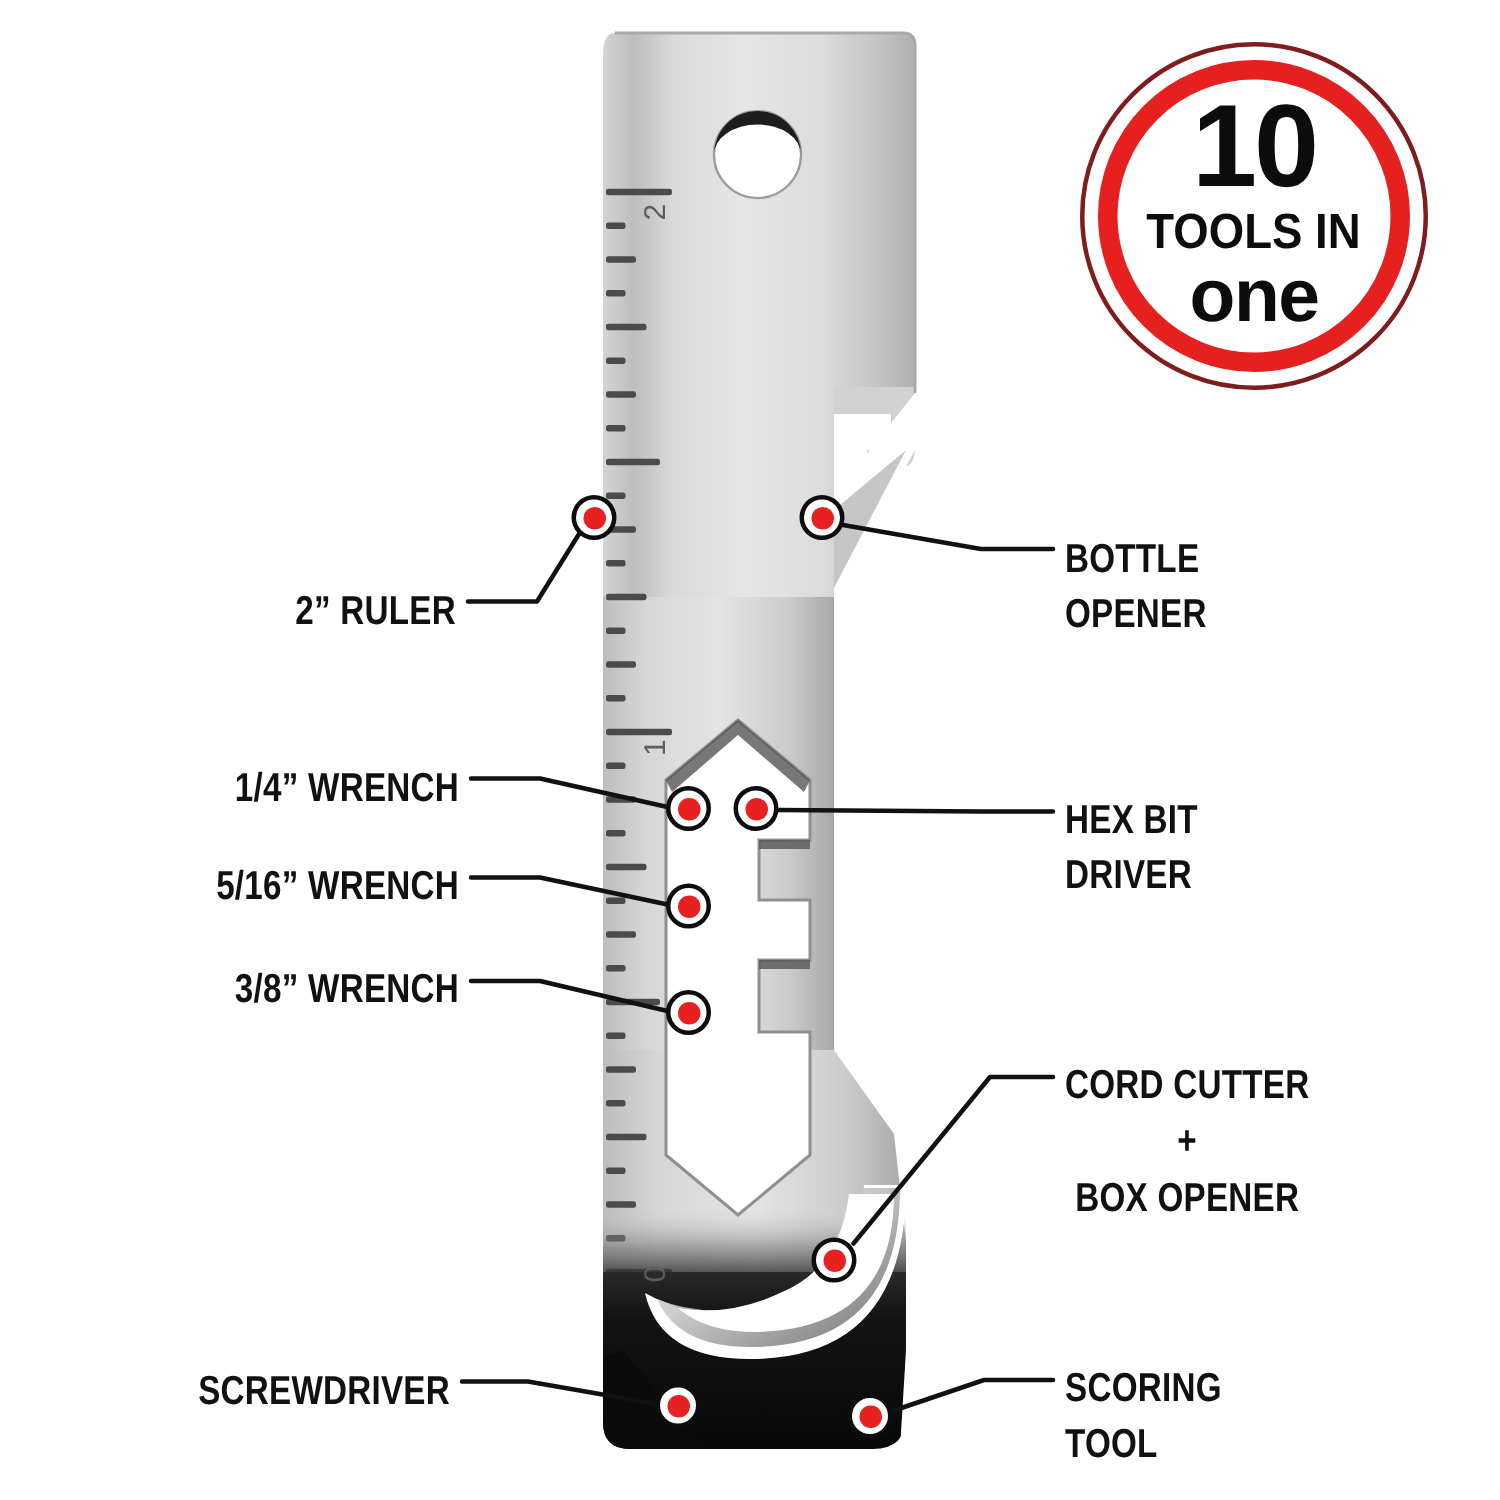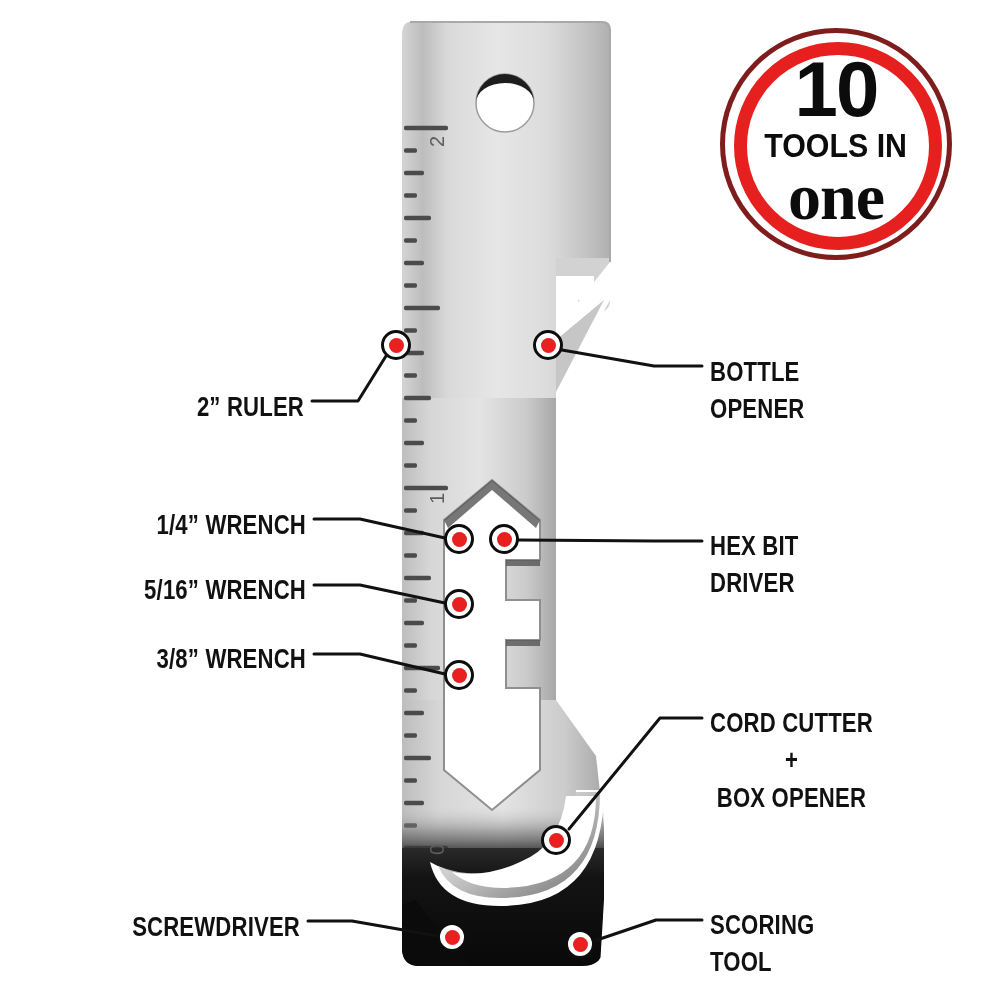--- a/index.html
+++ b/index.html
@@ -70,21 +70,21 @@
   }
 
   
   #badge {
     position: absolute;
     left: 720px;
     top: 28px;
     width: 232px;
     height: 232px;
     border-radius: 50%;
-    border: 5px solid #7f1d1d;
+    border: 3px solid #7f1d1d;
     background: #ffffff;
     box-sizing: border-box;
     z-index: 50;
   }
   #badge .ring-red {
     position: absolute;
     left: 9px; top: 9px;
     width: 208px; height: 208px;
     border-radius: 50%;
     border: 13px solid #e5201f;
@@ -111,23 +111,23 @@
   #badge .b-mid {
     font-family: "Liberation Sans", sans-serif;
     font-weight: 700;
     font-size: 33px;
     line-height: 1.0;
     color: #0c0c0c;
     transform: scaleX(0.92);
     margin-top: 4px;
   }
   #badge .b-one {
-    font-family: Liberation Serif, serif;
+    font-family: Liberation Sans, sans-serif;
     font-weight: 700;
-    font-size: 66px;
+    font-size: 50px;
     line-height: 1.0;
     color: #0c0c0c;
     text-transform: lowercase;
     letter-spacing: -1px;
     margin-top: 2px;
   }
 
   
   #tool {
     position: absolute;

